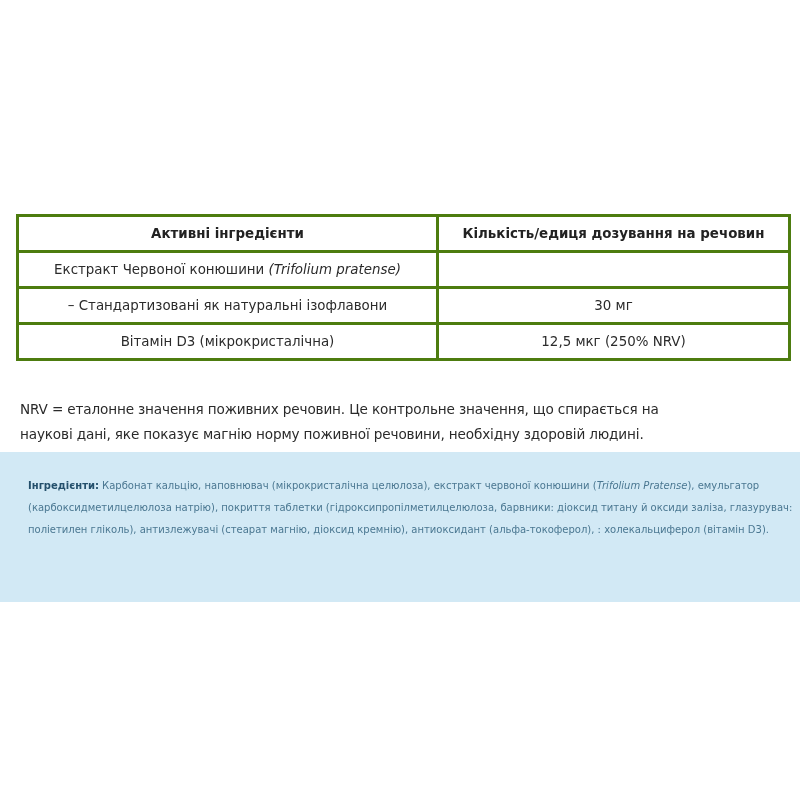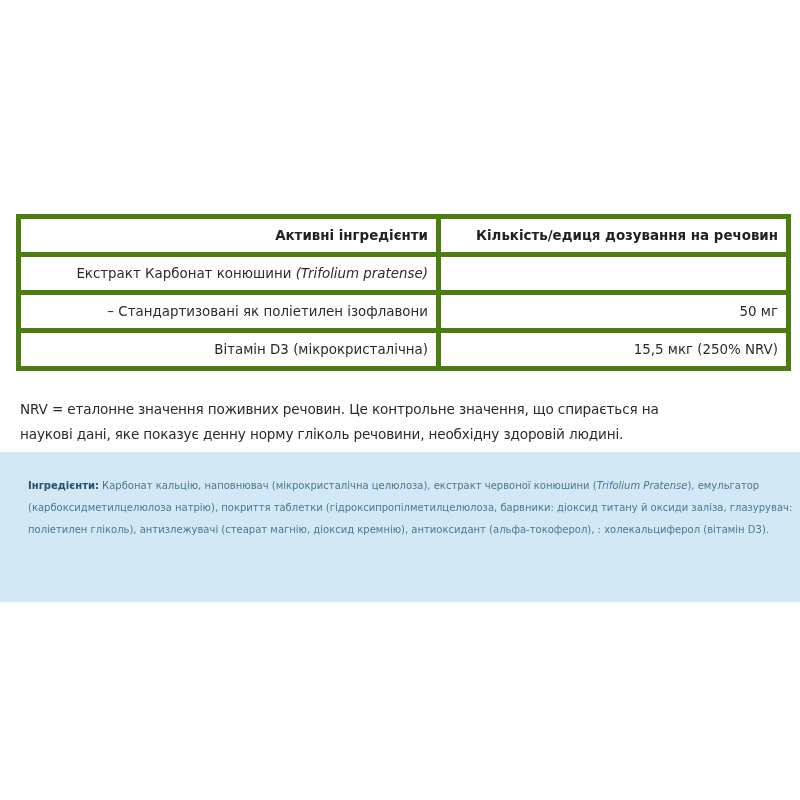--- a/index.html
+++ b/index.html
@@ -5,21 +5,21 @@
   html, body { margin: 0; padding: 0; }
   body {
     width: 800px; height: 800px; background: #ffffff; position: relative; overflow: hidden;
     font-family: "DejaVu Sans", "Liberation Sans", sans-serif;
   }
   .facts {
     position: absolute; left: 16px; top: 214px; width: 775px;
     border-collapse: collapse; font-size: 13.4px; color: #2b2b2b;
   }
   .facts td, .facts th {
-    border: 5px solid #4d7c0f; height: 33px; padding: 0 8px; text-align: right; white-space: nowrap;
+    border: 3px solid #4d7c0f; height: 33px; padding: 0 8px; text-align: center; white-space: nowrap;
     vertical-align: middle;
   }
   .facts th { font-weight: bold; color: #222; }
   .facts col.c1 { width: 420px; }
   .note {
     position: absolute; left: 20px; top: 397px; width: 780px;
     font-size: 13.6px; line-height: 25px; color: #2a2a2a; letter-spacing: -0.15px;
   }
   .ingbox {
     position: absolute; left: 0; top: 452px; width: 800px; height: 150px;
@@ -39,33 +39,33 @@
   <colgroup>
       <col class="c1">
       <col class="c2">
     </colgroup>
   <tbody>
       <tr>
     <th>Активні інгредієнти</th>
     <th>Кількість/едиця дозування на речовин</th>
   </tr>
   <tr>
-    <td><span>Екстракт Карбонат конюшини </span><span class="it">(Trifolium pratense)</span></td>
+    <td><span>Екстракт Червоної конюшини </span><span class="it">(Trifolium pratense)</span></td>
     <td></td>
   </tr>
   <tr>
-    <td><span>– Стандартизовані як поліетилен ізофлавони</span></td>
-    <td>50 мг</td>
+    <td><span>– Стандартизовані як натуральні ізофлавони</span></td>
+    <td>30 мг</td>
   </tr>
   <tr>
     <td><span>Вітамін D3 (мікрокристалічна)</span></td>
-    <td>15,5 мкг (250% NRV)</td>
+    <td>12,5 мкг (250% NRV)</td>
   </tr>
 </tbody>
   </table>
 
 <div class="note">
   <div>NRV = еталонне значення поживних речовин. Це контрольне значення, що спирається на</div>
-  <div>наукові дані, яке показує денну норму  гліколь речовини, необхідну здоровій людині.</div>
+  <div>наукові дані, яке показує магнію норму  поживної речовини, необхідну здоровій людині.</div>
 </div>
 
 <div class="ingbox"></div>
 <div class="ingtext"><span class="ing-label">Інгредієнти:</span><span> Карбонат кальцію, наповнювач (мікрокристалічна целюлоза), екстракт червоної конюшини (</span><span class="it">Trifolium Pratense</span><span>), емульгатор  (карбоксидметилцелюлоза натрію), покриття таблетки (гідроксипропілметилцелюлоза, барвники: діоксид титану й оксиди заліза, глазурувач: поліетилен гліколь), антизлежувачі (стеарат магнію, діоксид кремнію), антиоксидант (альфа-токоферол), : холекальциферол (вітамін D3).</span></div>
 
 </body></html>

